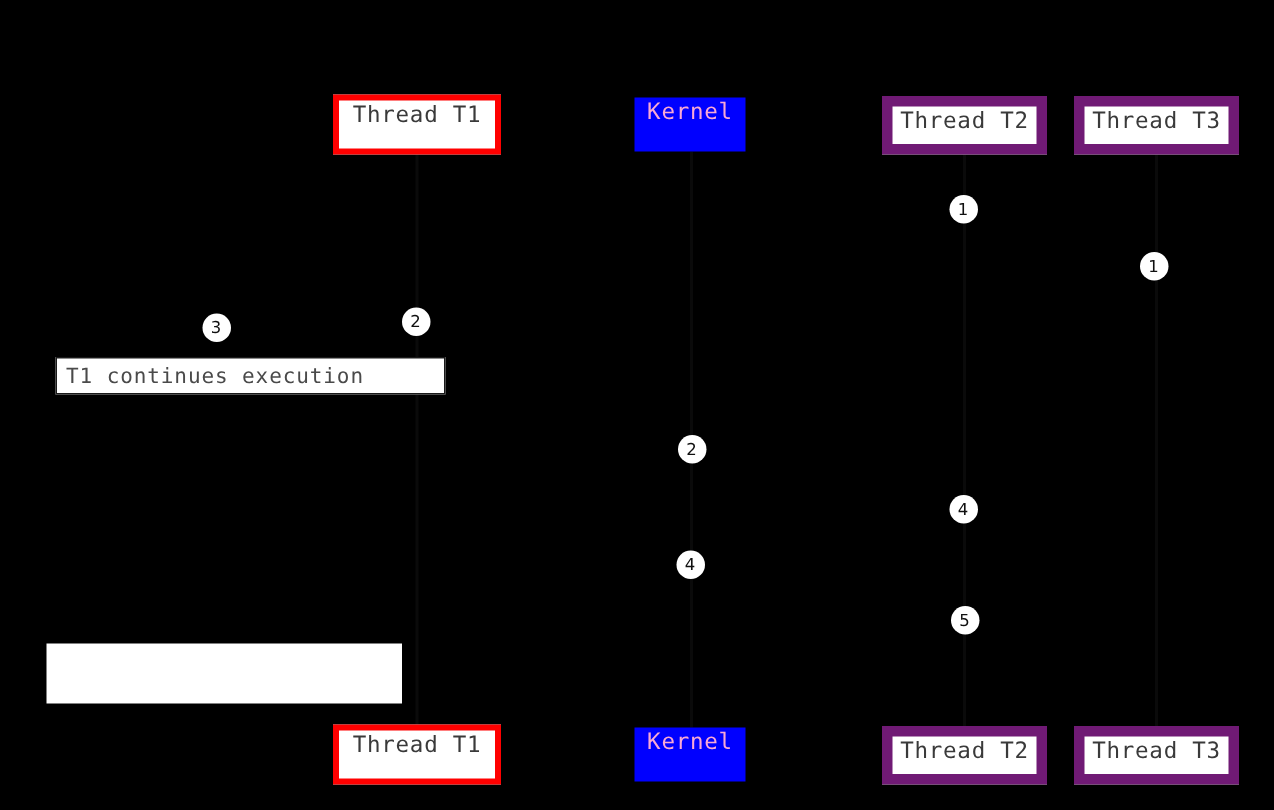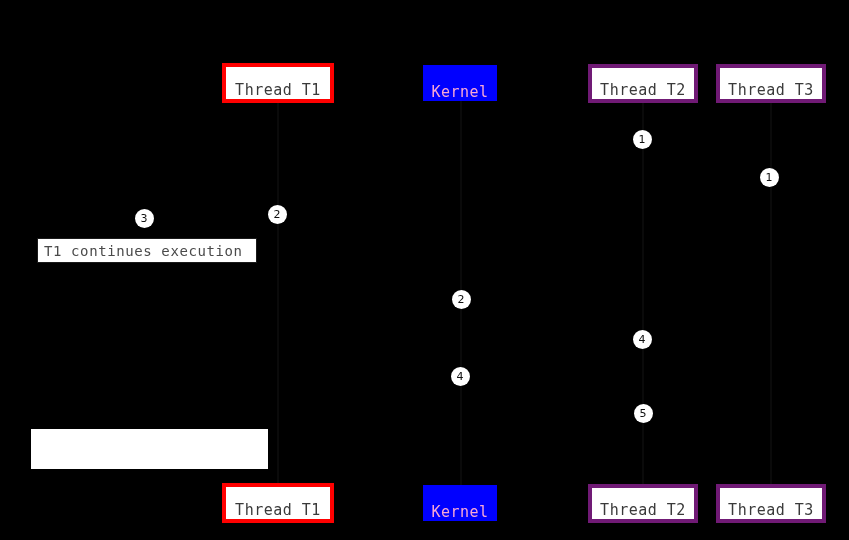--- a/index.html
+++ b/index.html
@@ -21,34 +21,34 @@
   .lifeline {
     position: absolute;
     width: 2px;
     background: #0a0a0a;
   }
   
   .actor-box {
     position: absolute;
     box-sizing: border-box;
     display: flex;
-    align-items: flex-end;
+    align-items: flex-start;
     justify-content: center;
     background: #ffffff;
     color: #3a3a3a;
     font-family: "DejaVu Sans Mono", monospace;
     font-size: 15px;
     letter-spacing: 0.5px;
     white-space: nowrap;
   }
   .actor-box.red {
     border: 4px solid #ff0000;
   }
   .actor-box.blue {
-    border: 4px solid #701a75;
+    border: 7px solid #701a75;
   }
   .actor-box.filled {
     background: #0000ff;
     color: #f9a8d4;
     border: none;
   }
   
   .note-box {
     position: absolute;
     box-sizing: border-box;
@@ -105,21 +105,21 @@
       </div>
       <div class="actor-box blue" style="left: 588px; top: 64px; width: 110px; height: 39px;">
         <span>Thread T2</span>
       </div>
       <div class="actor-box blue" style="left: 716px; top: 64px; width: 110px; height: 39px;">
         <span>Thread T3</span>
       </div>
     </div>
 
   <div id="notes-layer">
-      <div class="note-box" style="left: 37px; top: 238px; width: 220px; height: 25px;">
+      <div class="note-box" style="left: 37px; top: 238px; width: 260px; height: 25px;">
         <span>T1 continues execution</span>
       </div>
     </div>
 
   <div id="blank-layer">
       <div class="blank-box" style="left: 31px; top: 429px; width: 237px; height: 40px;"></div>
     </div>
 
   <div id="steps-layer">
       <div class="step-circle" style="left: 632.5px; top: 129.5px;">1</div>

